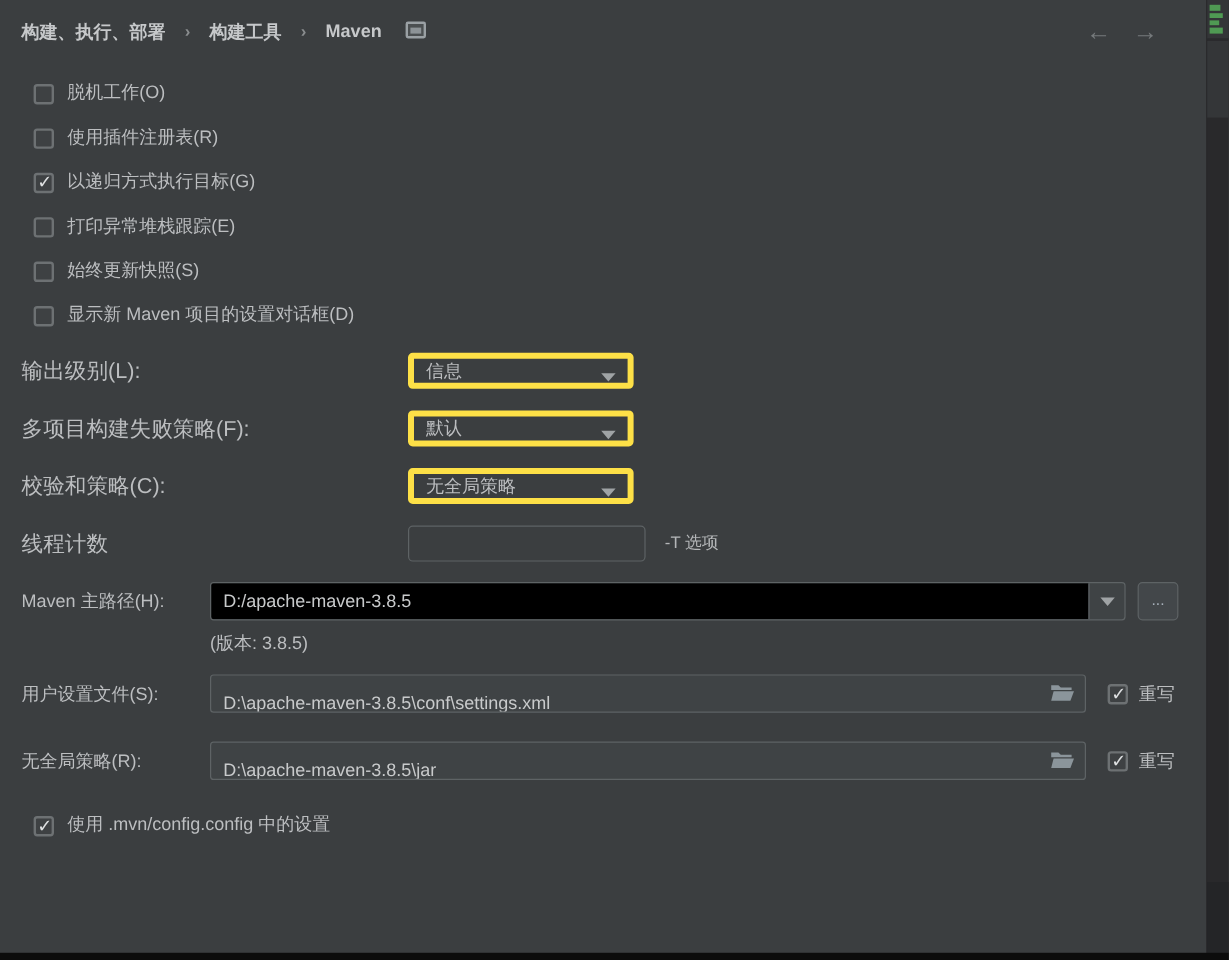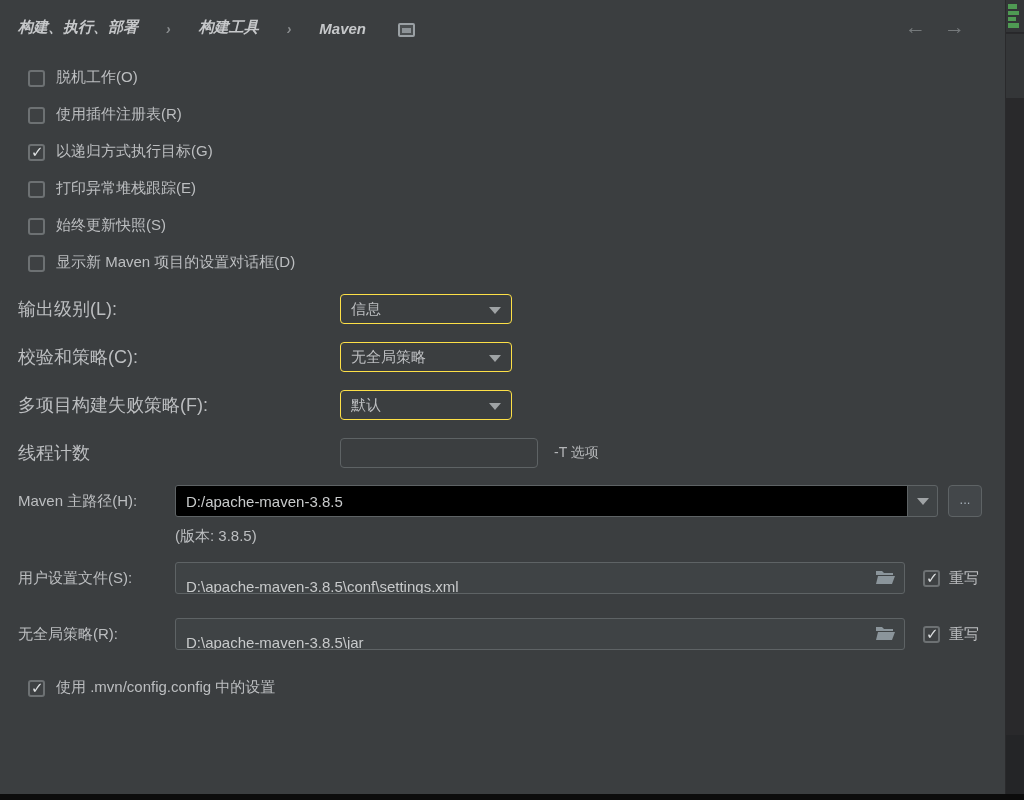--- a/index.html
+++ b/index.html
@@ -7,41 +7,41 @@
   body {
     background:#3b3e40;
     font-family:"Liberation Sans","DejaVu Sans",sans-serif;
     color:#bcbec0;
     position:relative;
   }
   .panel { position:absolute; left:0; top:0; width:1005px; height:794px; background:#3b3e40; padding:0 0 0 18px; }
 
   
   .header { position:relative; height:46px; padding-top:18px; }
-  .crumbs { display:flex; align-items:flex-end; gap:28px; font-size:15px; font-weight:bold; color:#c6c8ca;font-style:italic; }
+  .crumbs { display:flex; align-items:flex-start; gap:16px; font-size:15px; font-weight:bold; color:#c6c8ca; }
   .crumb-sep { color:#8a8d8f; font-weight:bold; font-size:14px; }
   .win-icon { display:inline-block; width:17px; height:14px; border:2px solid #9aa0a4; border-radius:2px; background:#4b4f51; position:relative; margin-left:4px; }
   .win-icon::after { content:""; position:absolute; left:2px; right:2px; top:3px; bottom:2px; background:#8d9397; }
   .nav-arrows { position:absolute; right:40px; top:16px; display:flex; gap:18px; }
   .nav-arrow { font-size:21px; color:#75797b; line-height:22px; cursor:default; }
 
   
   .cb-row { display:flex; align-items:flex-end; gap:11px; height:23px; margin:0 0 14px 10px; }
   .checkbox { width:17px; height:17px; border:2px solid #6d7173; border-radius:3px; background:#3e4143; position:relative; flex:0 0 auto; }
   .checkbox.checked::after {
     content:"✓"; position:absolute; left:1px; top:-3px;
     font-size:15px; font-weight:bold; color:#dfe1e2;
   }
   .cb-label { font-size:15px; color:#bcbec0; }
 
   
   .form-row { display:flex; align-items:center; margin-bottom:18px; }
   .form-row .lbl { width:322px; font-size:18px; color:#bcbec0; flex:0 0 auto; }
   .combo {
-    width:172px; height:30px; border:1px solid #fde047; border-radius:4px;
+    width:188px; height:30px; border:5px solid #fde047; border-radius:4px;
     background:#3b3e40; display:flex; align-items:center; padding-left:10px;
     position:relative; font-size:15px; color:#bcbec0;
   }
   .combo .arrow { position:absolute; right:10px; top:12px; width:0; height:0;
     border-left:6px solid transparent; border-right:6px solid transparent; border-top:7px solid #9fa3a5; }
   .txt-input {
     width:198px; height:30px; border:1px solid #5e6365; border-radius:4px;
     background:#3b3e40; color:#c8cacb; font-size:15px; padding:0 8px;
     font-family:"Liberation Sans","DejaVu Sans",sans-serif; outline:none;
   }
@@ -136,31 +136,31 @@
 
   <div class="form-row">
     <span class="lbl">输出级别(L):</span>
     <div class="combo">
       <span>信息</span>
       <span class="arrow"></span>
     </div>
   </div>
 
   <div class="form-row">
+    <span class="lbl">多项目构建失败策略(F):</span>
+    <div class="combo">
+      <span>默认</span>
+      <span class="arrow"></span>
+    </div>
+  </div>
+
+  <div class="form-row">
     <span class="lbl">校验和策略(C):</span>
     <div class="combo">
       <span>无全局策略</span>
-      <span class="arrow"></span>
-    </div>
-  </div>
-
-  <div class="form-row">
-    <span class="lbl">多项目构建失败策略(F):</span>
-    <div class="combo">
-      <span>默认</span>
       <span class="arrow"></span>
     </div>
   </div>
 
   <div class="form-row" style="margin-bottom:17px">
     <span class="lbl">线程计数</span>
     <input class="txt-input" value="" style="">
     <span class="hint">-T 选项</span>
   </div>
 

